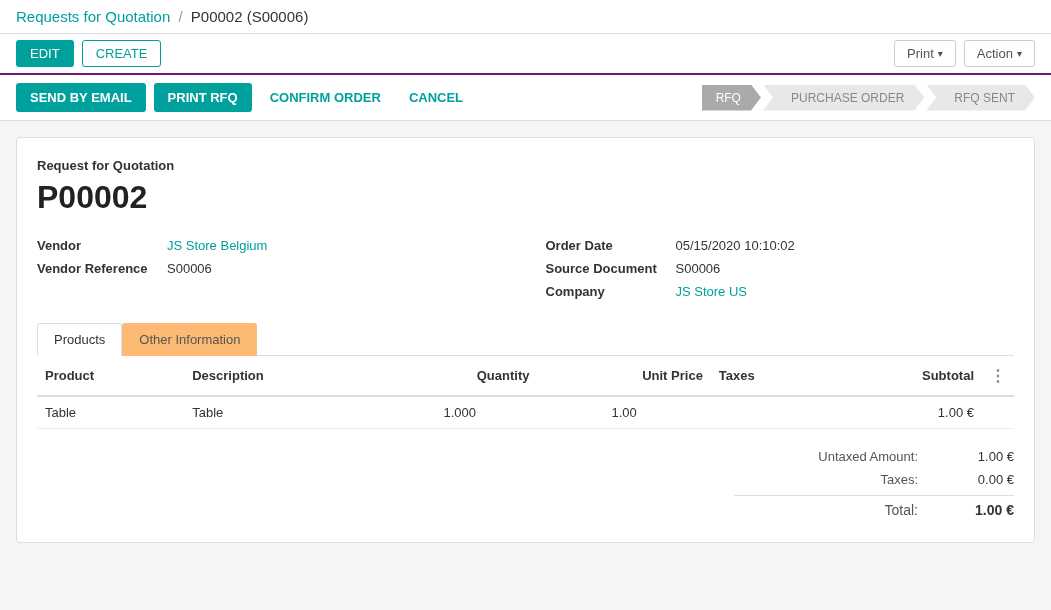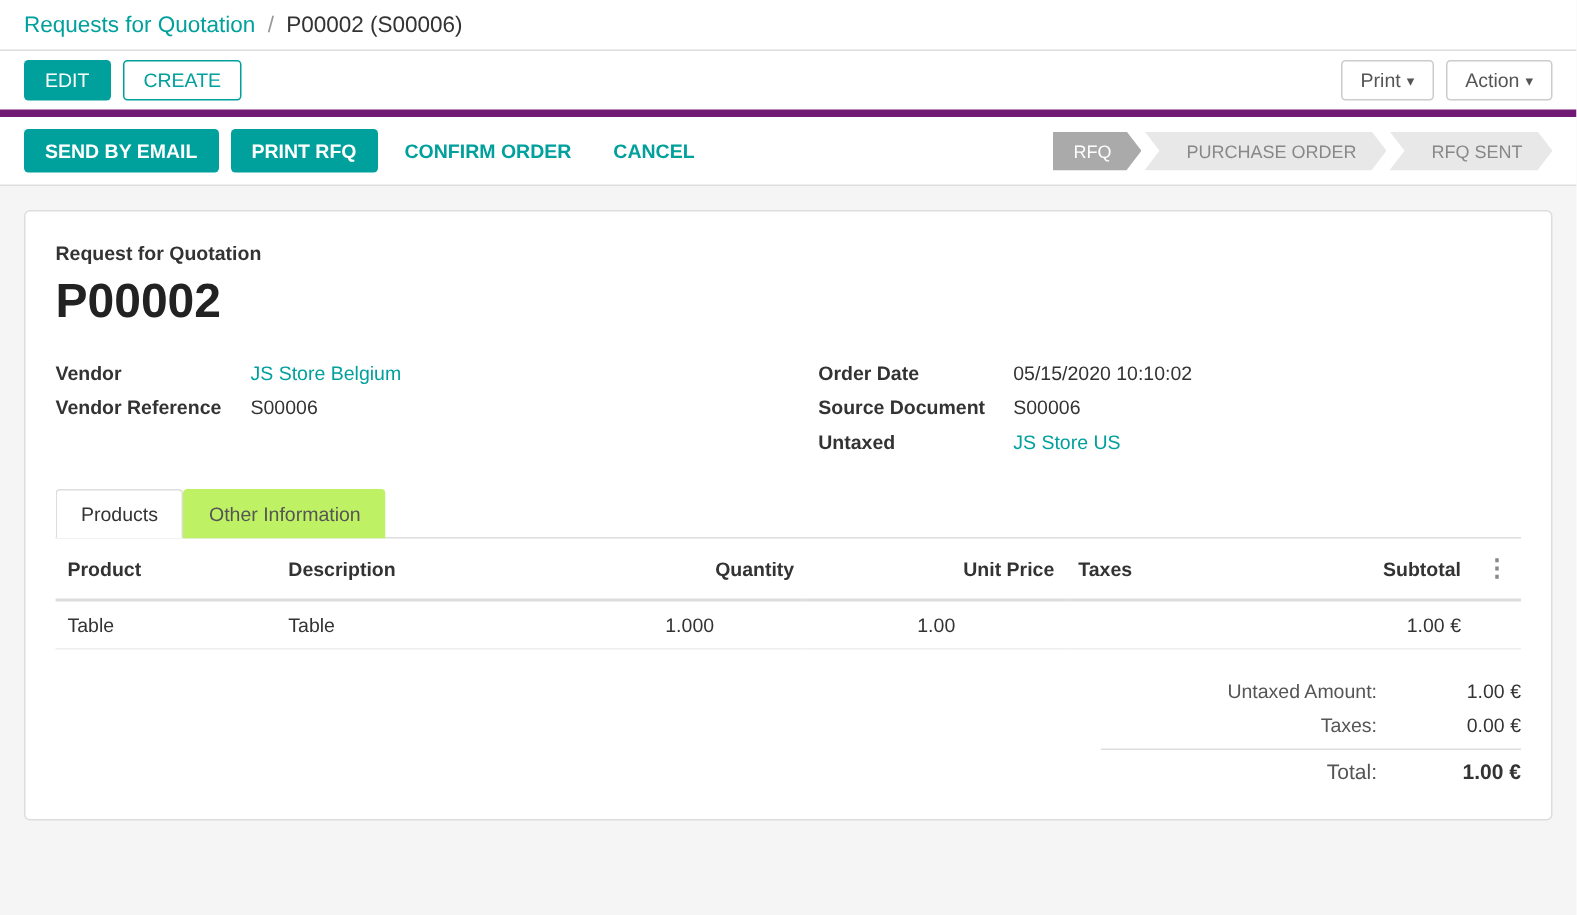--- a/index.html
+++ b/index.html
@@ -4,21 +4,21 @@
   <style>
     * { box-sizing: border-box; margin: 0; padding: 0; }
     body { font-family: 'Segoe UI', Arial, sans-serif; font-size: 13px; color: #333; background: #f5f5f5; }
 
     .top-bar { display: flex; align-items: center; padding: 8px 16px; background: #fff; border-bottom: 1px solid #ddd; gap: 12px; }
     .breadcrumb { font-size: 15px; color: #555; flex: 1; }
     .breadcrumb span.link { color: #00a09d; cursor: pointer; }
     .breadcrumb span.sep { color: #999; margin: 0 4px; }
     .breadcrumb span.current { color: #333; }
 
-    .action-bar { display: flex; align-items: center; padding: 6px 16px; background: #fff; border-bottom: 5px solid #701a75; gap: 8px; }
+    .action-bar { display: flex; align-items: center; padding: 6px 16px; background: #fff; border-bottom: 2px solid #701a75; gap: 8px; }
     .btn-teal { background: #00a09d; color: #fff; border: none; padding: 6px 14px; border-radius: 3px; cursor: pointer; font-size: 13px; font-weight: 500; }
     .btn-outline { background: #fff; color: #00a09d; border: 1px solid #00a09d; padding: 5px 13px; border-radius: 3px; cursor: pointer; font-size: 13px; font-weight: 500; }
     .spacer { flex: 1; }
     .dropdown-btn { background: #fff; color: #555; border: 1px solid #ccc; padding: 5px 12px; border-radius: 3px; cursor: pointer; font-size: 13px; display: flex; align-items: center; gap: 4px; }
     .caret { font-size: 10px; }
 
     .workflow-bar { display: flex; align-items: center; padding: 8px 16px; background: #fff; border-bottom: 1px solid #ddd; gap: 8px; }
     .btn-dark-teal { background: #00a09d; color: #fff; border: none; padding: 7px 14px; border-radius: 3px; cursor: pointer; font-size: 13px; font-weight: 600; }
     .btn-text-teal { background: none; border: none; color: #00a09d; font-size: 13px; font-weight: 600; cursor: pointer; padding: 7px 10px; }
     .status-steps { display: flex; align-items: center; margin-left: auto; }
@@ -32,21 +32,21 @@
     .order-id { font-size: 32px; font-weight: 700; color: #222; margin: 6px 0 18px 0; }
     .section-title { font-size: 13px; font-weight: 700; color: #333; margin-bottom: 4px; }
 
     .fields-grid { display: grid; grid-template-columns: 1fr 1fr; gap: 0 40px; margin-bottom: 20px; }
     .field-row { display: flex; align-items: baseline; padding: 4px 0; }
     .field-label { font-weight: 700; font-size: 13px; color: #333; min-width: 130px; }
     .field-value { font-size: 13px; color: #333; }
     .field-value.link { color: #00a09d; cursor: pointer; }
 
     .tabs { display: flex; border-bottom: 1px solid #ddd; margin-bottom: 0; }
-    .tab { padding: 8px 16px; font-size: 13px; cursor: pointer; border: 1px solid transparent; border-bottom: none; margin-bottom: -1px; color: #555; background: #bef264; border-radius: 3px 3px 0 0; }
+    .tab { padding: 8px 16px; font-size: 13px; cursor: pointer; border: 1px solid transparent; border-bottom: none; margin-bottom: -1px; color: #555; background: #fdba74; border-radius: 3px 3px 0 0; }
     .tab.active { border-color: #ddd; background: #fff; color: #333; font-weight: 500; border-bottom: 1px solid #fff; }
 
     .table-section { margin-top: 0; }
     table { width: 100%; border-collapse: collapse; }
     thead tr { border-bottom: 2px solid #ddd; }
     th { text-align: left; padding: 10px 8px; font-size: 13px; font-weight: 700; color: #333; }
     th.right { text-align: right; }
     th.center { text-align: right; }
     td { padding: 8px 8px; font-size: 13px; color: #333; border-bottom: 1px solid #eee; }
     td.right { text-align: right; }
@@ -126,21 +126,21 @@
       <div>
         <div class="field-row">
           <span class="field-label">Order Date</span>
           <span class="field-value">05/15/2020 10:10:02</span>
         </div>
         <div class="field-row">
           <span class="field-label">Source Document</span>
           <span class="field-value">S00006</span>
         </div>
         <div class="field-row">
-          <span class="field-label">Untaxed</span>
+          <span class="field-label">Company</span>
           <span class="field-value link">JS Store US</span>
         </div>
       </div>
     </div>
 
     <div class="tabs">
       <div class="tab active">
         <span>Products</span>
       </div>
       <div class="tab">

